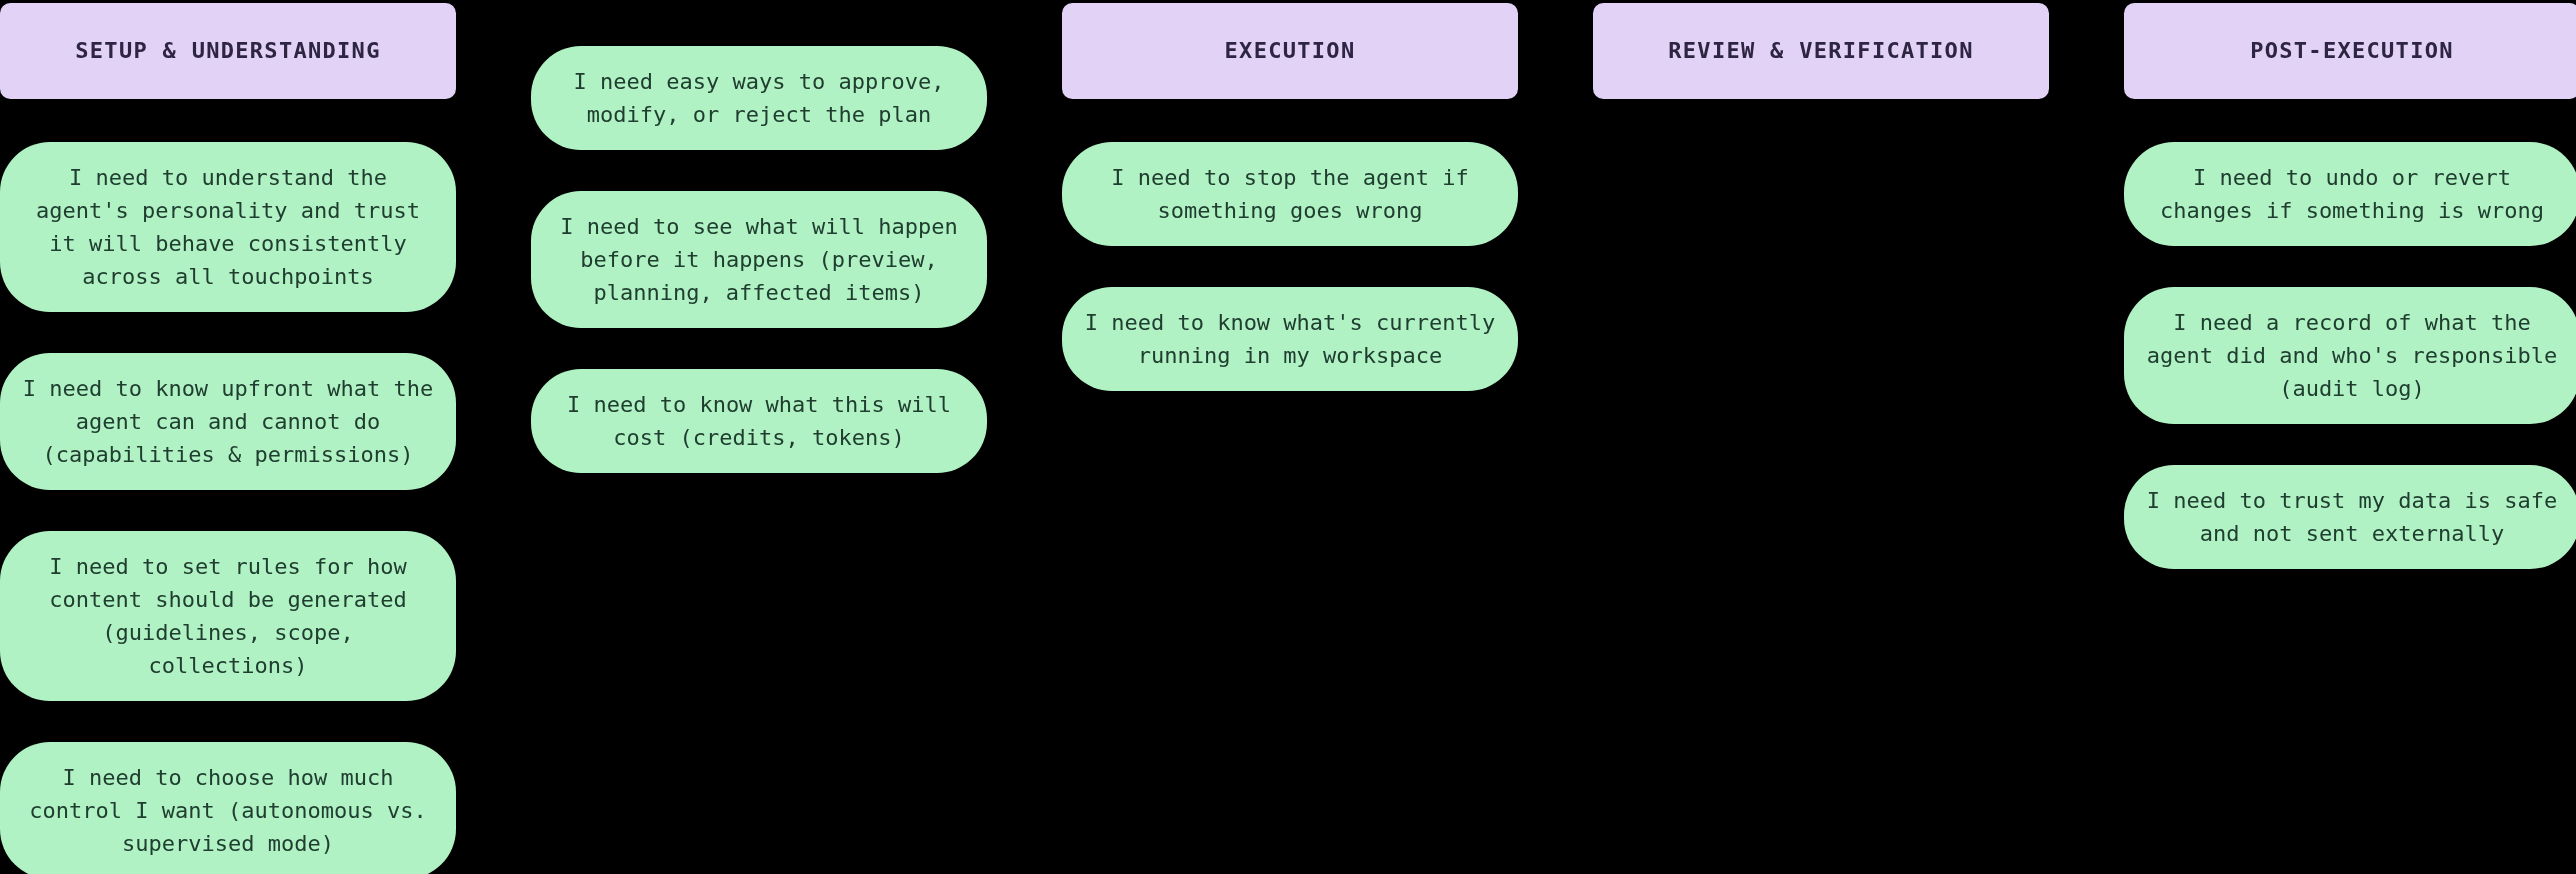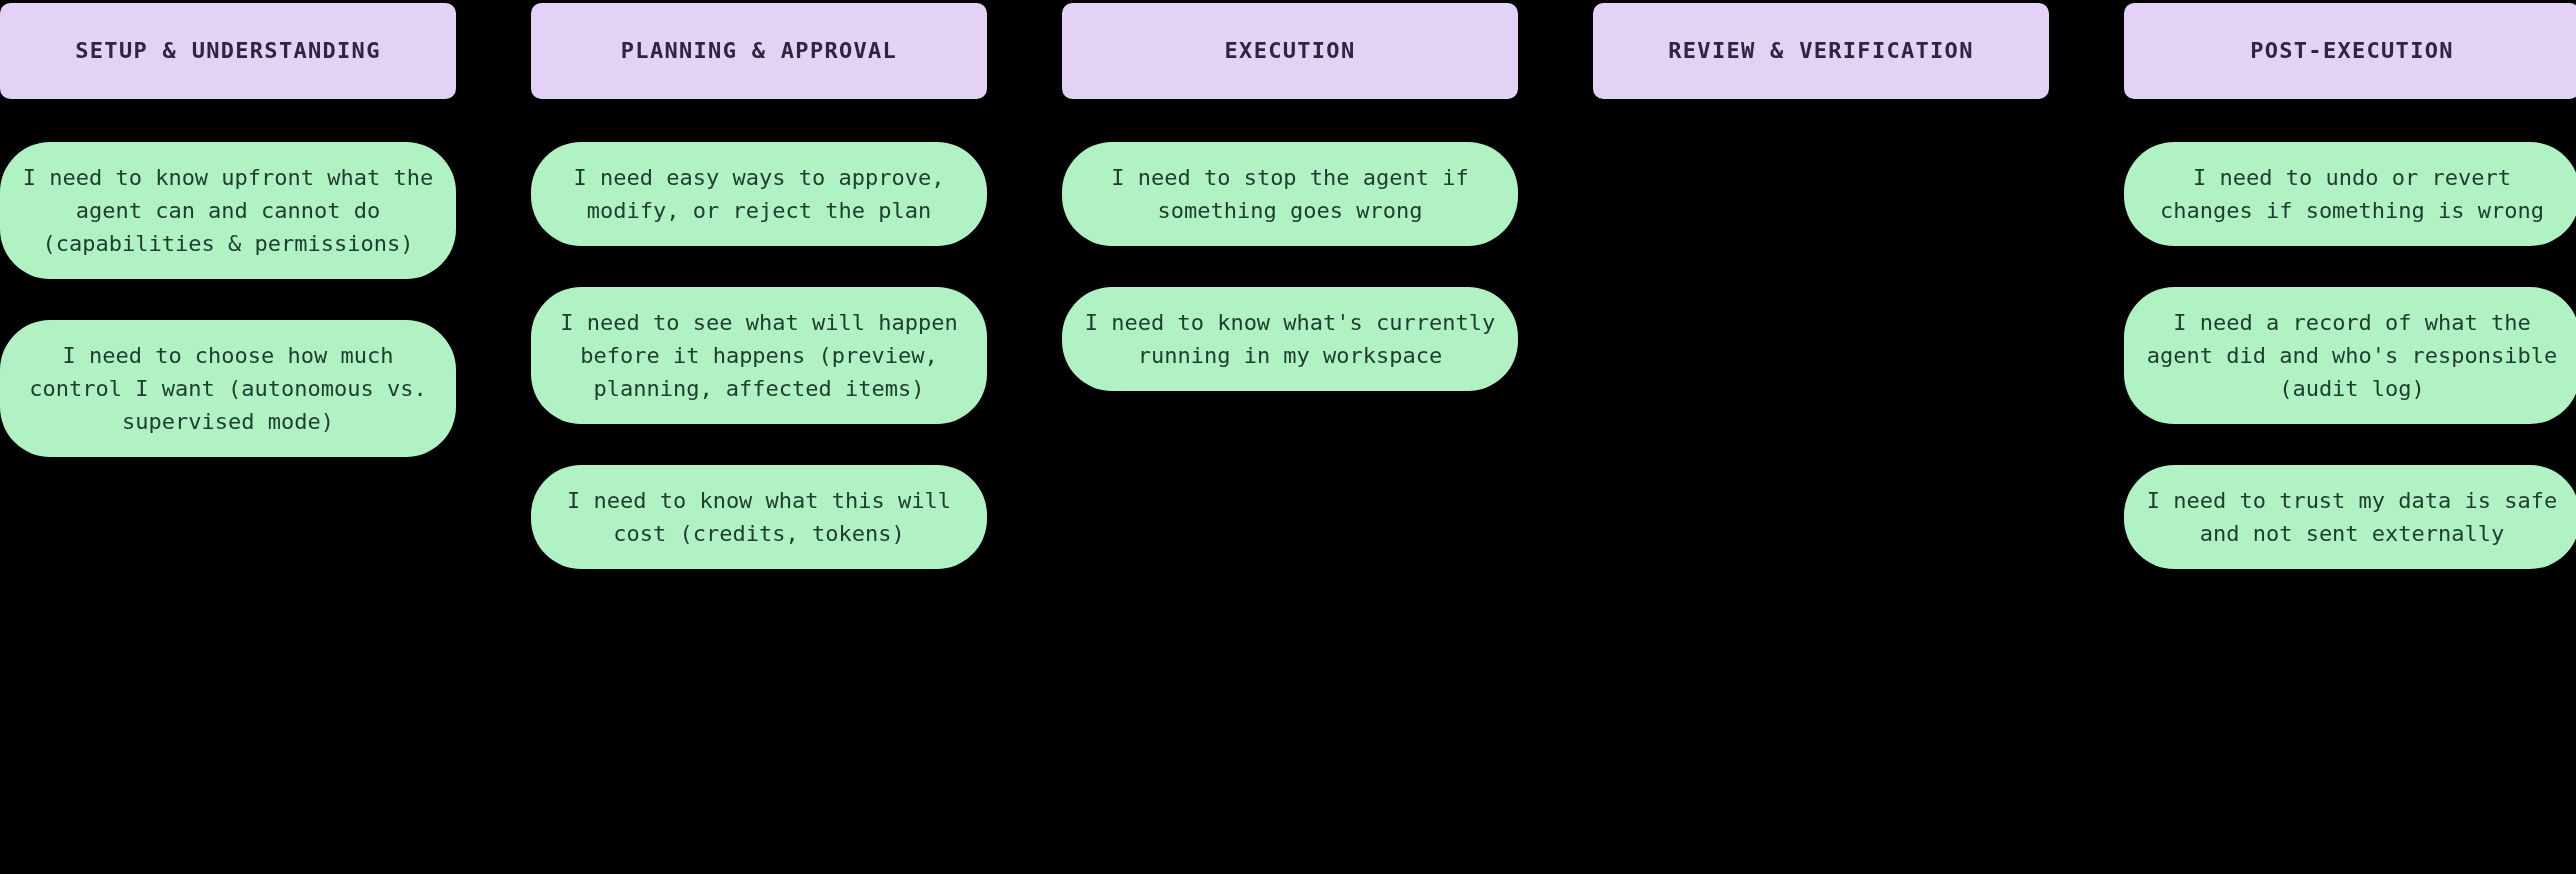--- a/index.html
+++ b/index.html
@@ -62,33 +62,38 @@
 </head>
 <body>
 
 <div class="board">
 
   <section class="column">
     <header class="col-header">
       <span>SETUP &amp; UNDERSTANDING</span>
     </header>
     <div class="cards">
+      <div class="card">I need to understand the
+agent's personality and trust
+it will behave consistently
+across all touchpoints</div>
       <div class="card">I need to know upfront what the
 agent can and cannot do
 (capabilities &amp; permissions)</div>
+      <div class="card">I need to set rules for how
+content should be generated
+(guidelines, scope,
+collections)</div>
       <div class="card">I need to choose how much
 control I want (autonomous vs.
 supervised mode)</div>
     </div>
   </section>
 
   <section class="column">
-    <header class="col-header">
-      <span>PLANNING &amp; APPROVAL</span>
-    </header>
     <div class="cards">
       <div class="card">I need easy ways to approve,
 modify, or reject the plan</div>
       <div class="card">I need to see what will happen
 before it happens (preview,
 planning, affected items)</div>
       <div class="card">I need to know what this will
 cost (credits, tokens)</div>
     </div>
   </section>

